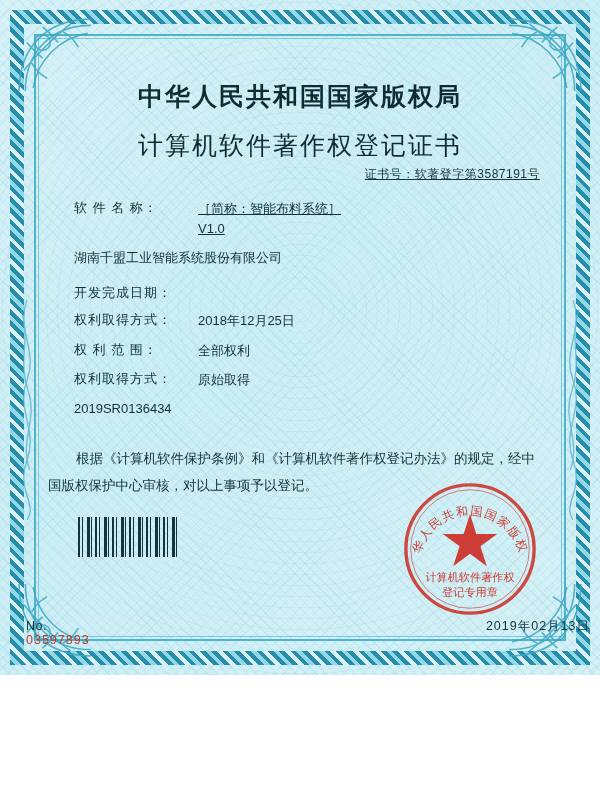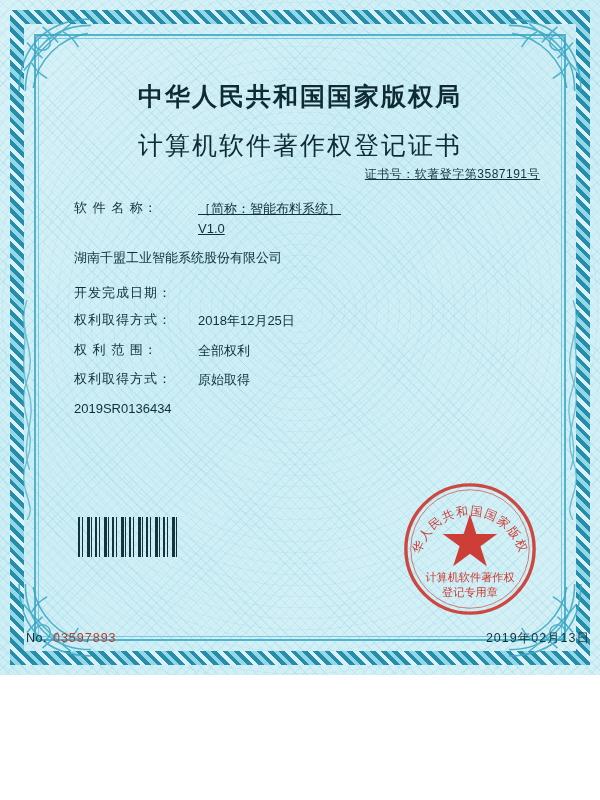--- a/index.html
+++ b/index.html
@@ -176,23 +176,23 @@
     left: 26px;
     right: 10px;
     bottom: 28px;
     display: flex;
     justify-content: space-between;
     align-items: baseline;
     font-size: 12.5px;
     color: #13333c;
   }
   .footer .no-label { letter-spacing: 0.5px; }
-  .footer .no-value { color: #c0392b; letter-spacing: 1px; margin-left: 6px; }
+  .footer .no-value { color: #c0392b; letter-spacing: 1px; }
   .footer .date { letter-spacing: 1px; }
-  .footer-left { display: flex; align-items: baseline; }
+  .footer-left { display: flex; align-items: baseline; flex-direction: column; }
 </style>
 </head>
 <body>
 
 <div id="certificate">
 
   <div class="guilloche"></div>
 
   <div class="border-key"></div>
   <div class="border-inner"></div>
@@ -305,20 +305,21 @@
         <div class="field-label tight">权利取得方式：</div>
         <div class="field-value">原始取得</div>
       </div>
 
       <div class="field-row">
         <div class="field-value">2019SR0136434</div>
       </div>
 
     </div>
 
+    <div class="paragraph">根据《计算机软件保护条例》和《计算机软件著作权登记办法》的规定，经中国版权保护中心审核，对以上事项予以登记。</div>
 
   </div>
 
   <div class="barcode"></div>
 
   <svg class="seal" viewBox="0 0 140 140">
     <g>
       <circle cx="70" cy="70" r="66" fill="none" stroke="#cc2a21" stroke-width="3.5" opacity="0.85"></circle>
       <circle cx="70" cy="70" r="61" fill="none" stroke="#cc2a21" stroke-width="1" opacity="0.6"></circle>
       <path id="sealArc" d="M 18,78 A 53,53 0 0 1 122,78" fill="none" stroke="none"></path>

